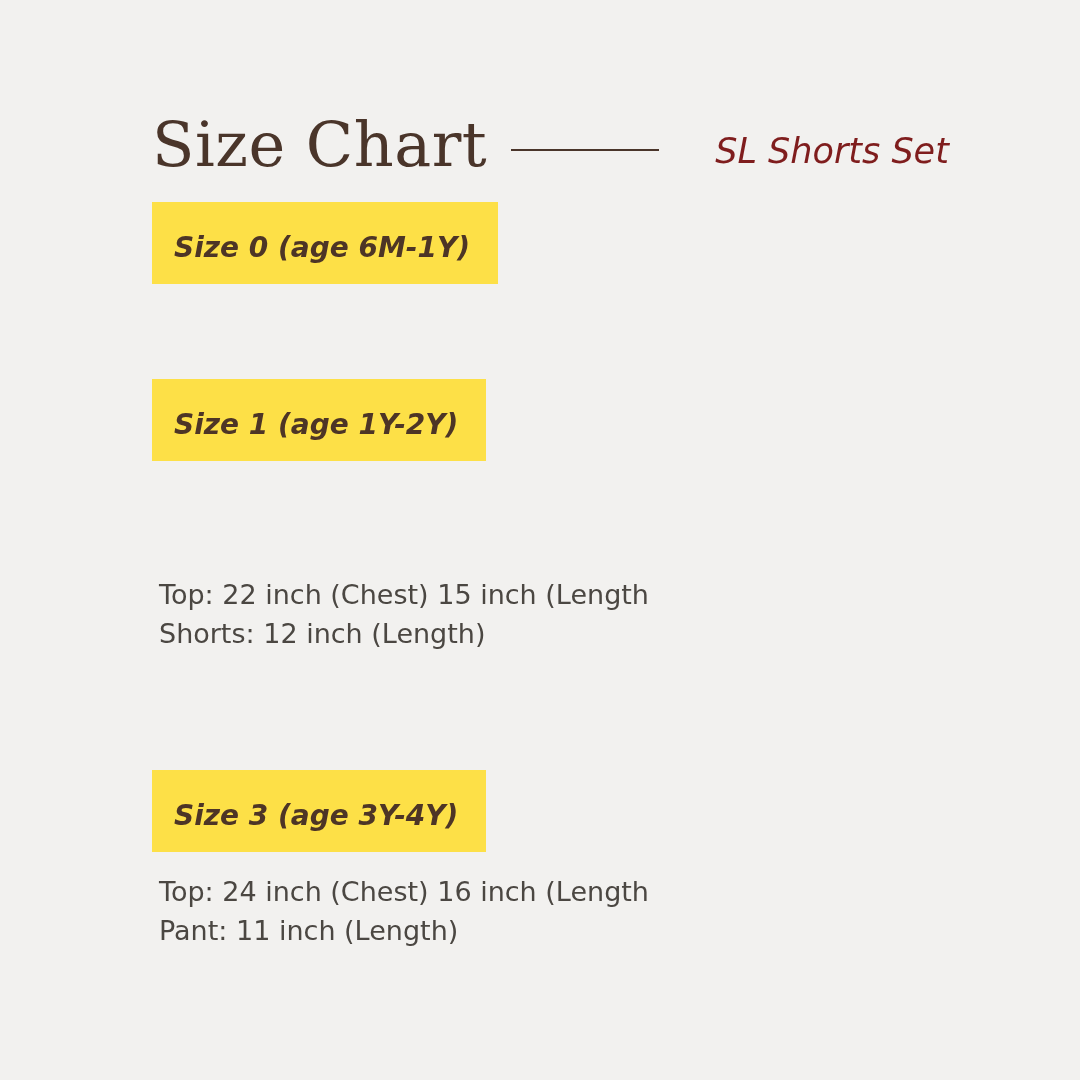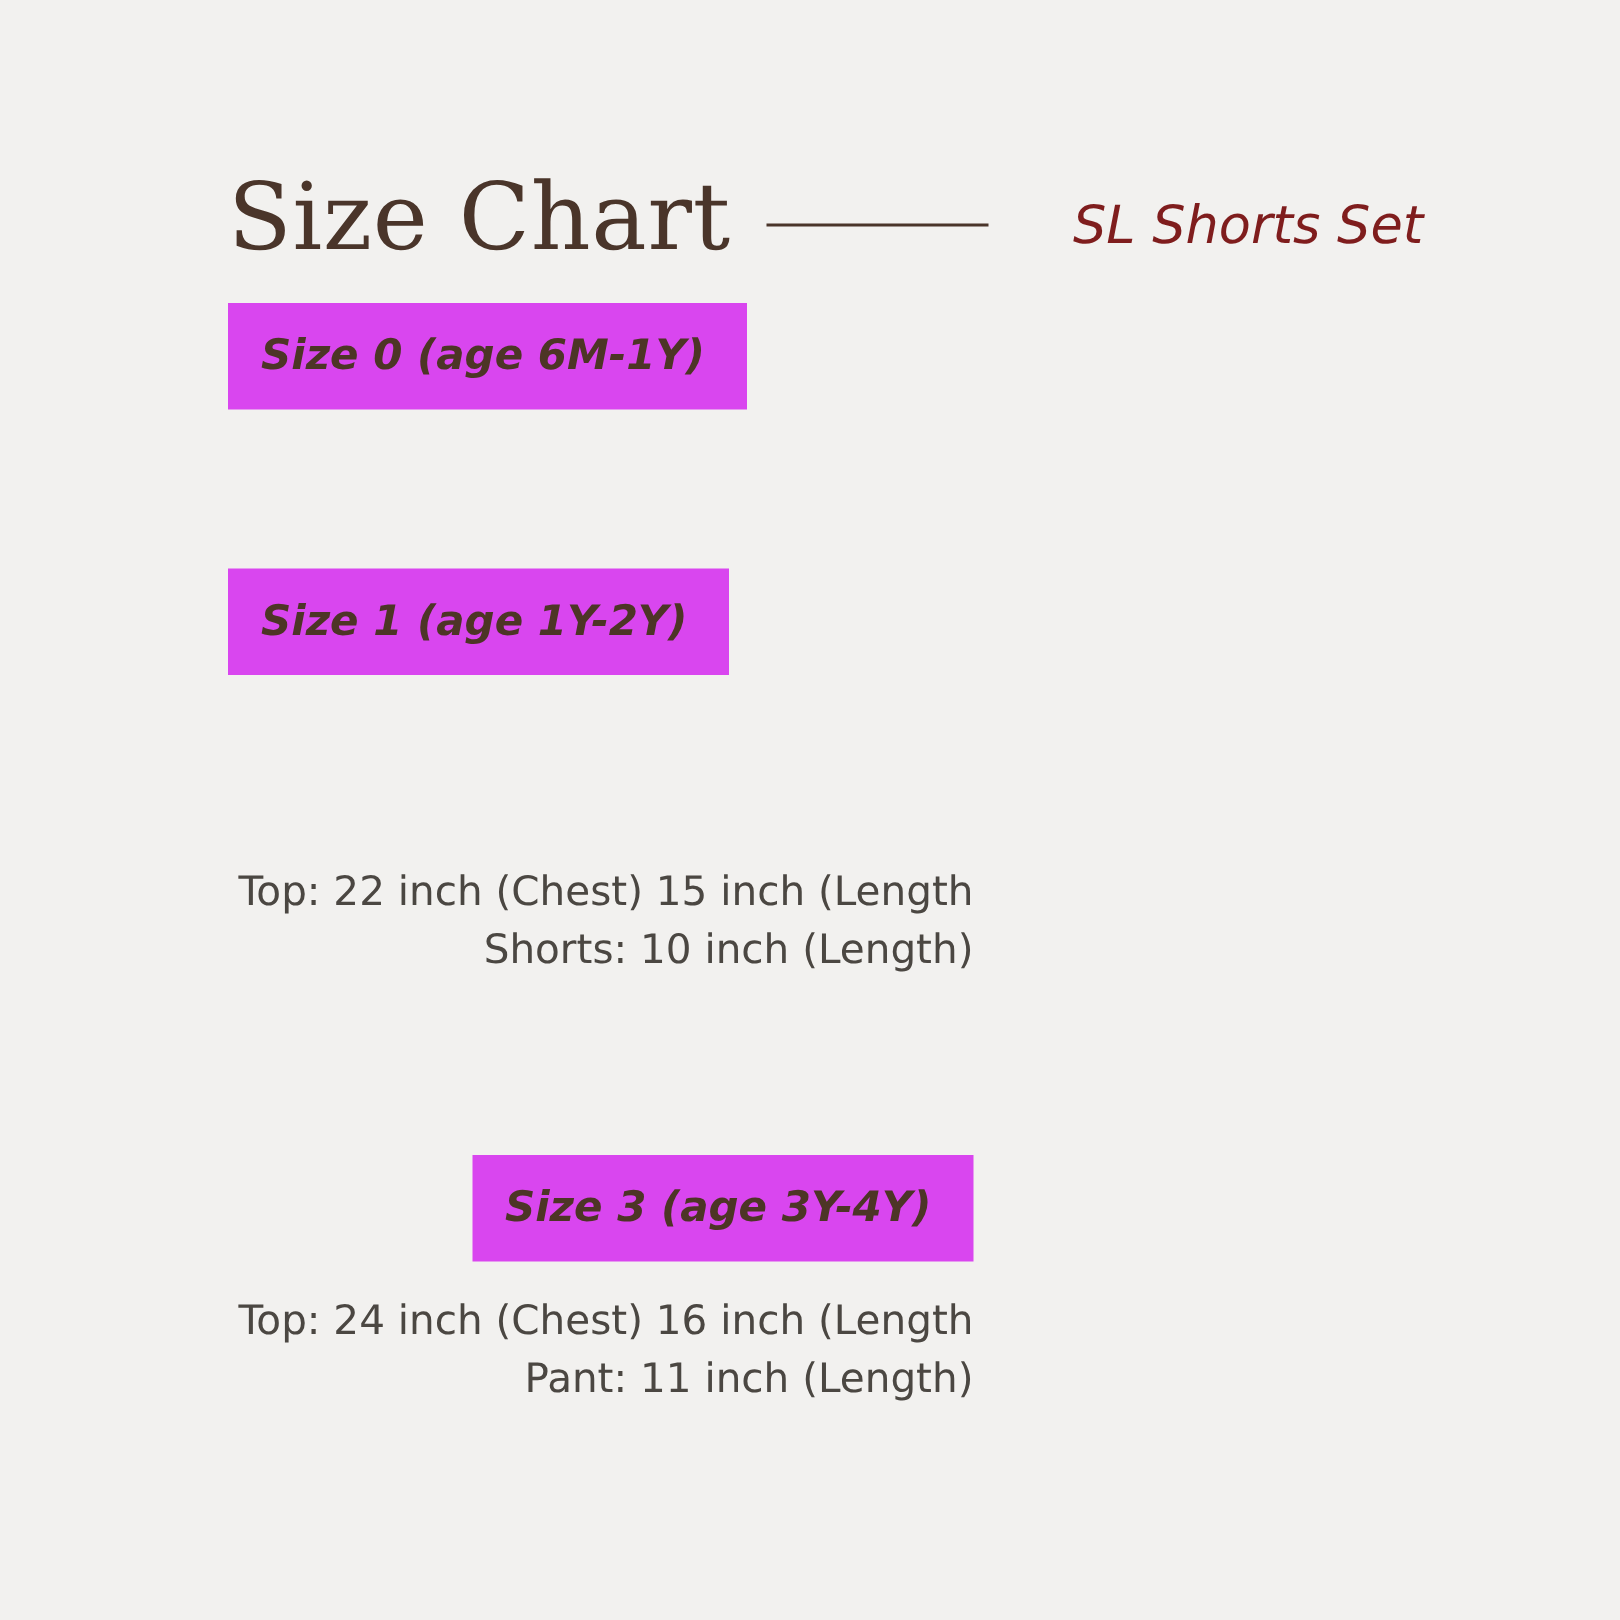--- a/index.html
+++ b/index.html
@@ -11,21 +11,20 @@
     height: 1080px;
     background: #f2f1ef;
     font-family: "DejaVu Sans", sans-serif;
     overflow: hidden;
   }
   .page {
     position: relative;
     width: 1080px;
     height: 1080px;
     box-sizing: border-box;
-    text-align: right;
   }
 
   
   .header {
     position: absolute;
     left: 152px;
     top: 100px;
     width: 860px;
     height: 90px;
     display: flex;
@@ -57,26 +56,26 @@
     white-space: nowrap;
   }
 
   
   .block {
     position: absolute;
     left: 152px;
   }
   .size-label {
     display: inline-block;
-    background: #d946ef;
+    background: #fde047;
     color: #4d3526;
     font-size: 28px;
     font-weight: bold;
     font-style: italic;
-    padding: 21px 28px 22px 22px;
+    padding: 32px 28px 22px 22px;
     line-height: 1;
     white-space: nowrap;
   }
   .measures {
     margin-top: 20px;
     padding-left: 7px;
     color: #4b4742;
     font-size: 27px;
     line-height: 1.45;
     white-space: nowrap;
@@ -103,21 +102,21 @@
     <div class="size-label">Size 0 (age 6M-1Y)</div>
   </div>
 
   <div class="block b1">
     <div class="size-label">Size 1 (age 1Y-2Y)</div>
   </div>
 
   <div class="block b2">
     <div class="measures">
       <div>Top: 22 inch (Chest)  15 inch (Length</div>
-      <div>Shorts: 10 inch (Length)</div>
+      <div>Shorts: 12 inch (Length)</div>
     </div>
   </div>
 
   <div class="block b3">
     <div class="size-label">Size 3 (age 3Y-4Y)</div>
     <div class="measures">
       <div>Top: 24 inch (Chest)  16 inch (Length</div>
       <div>Pant: 11 inch (Length)</div>
     </div>
   </div>

